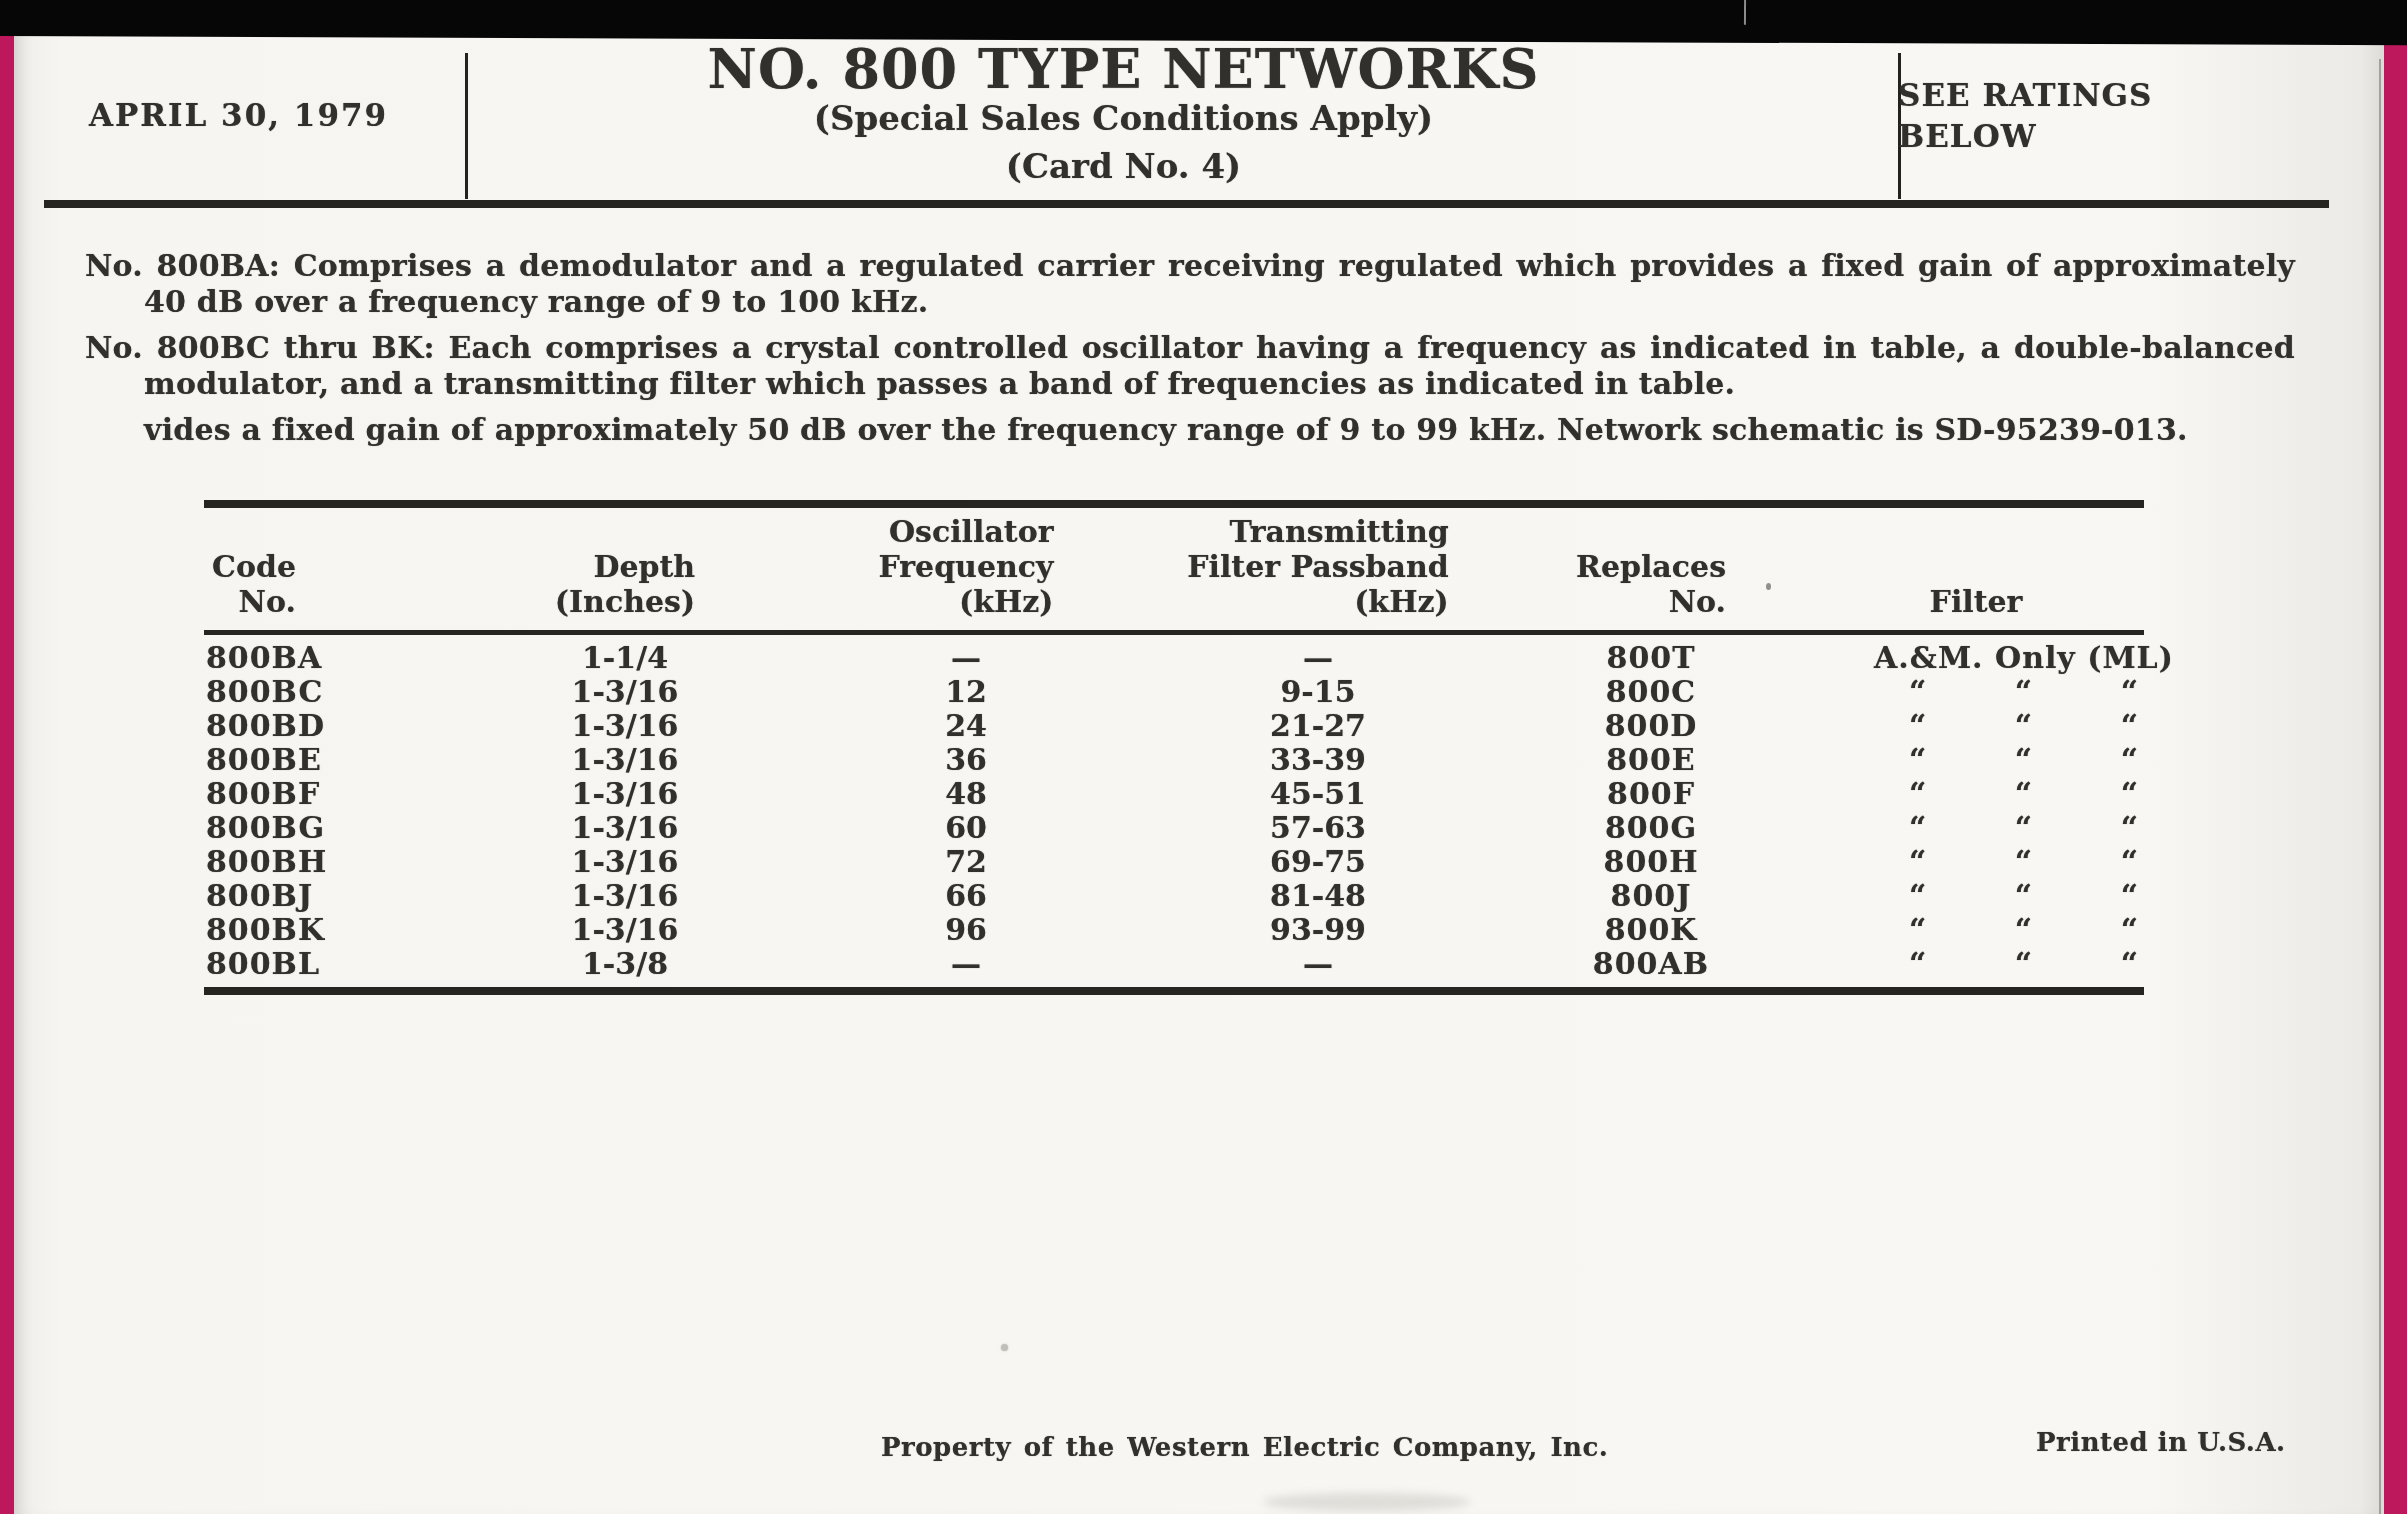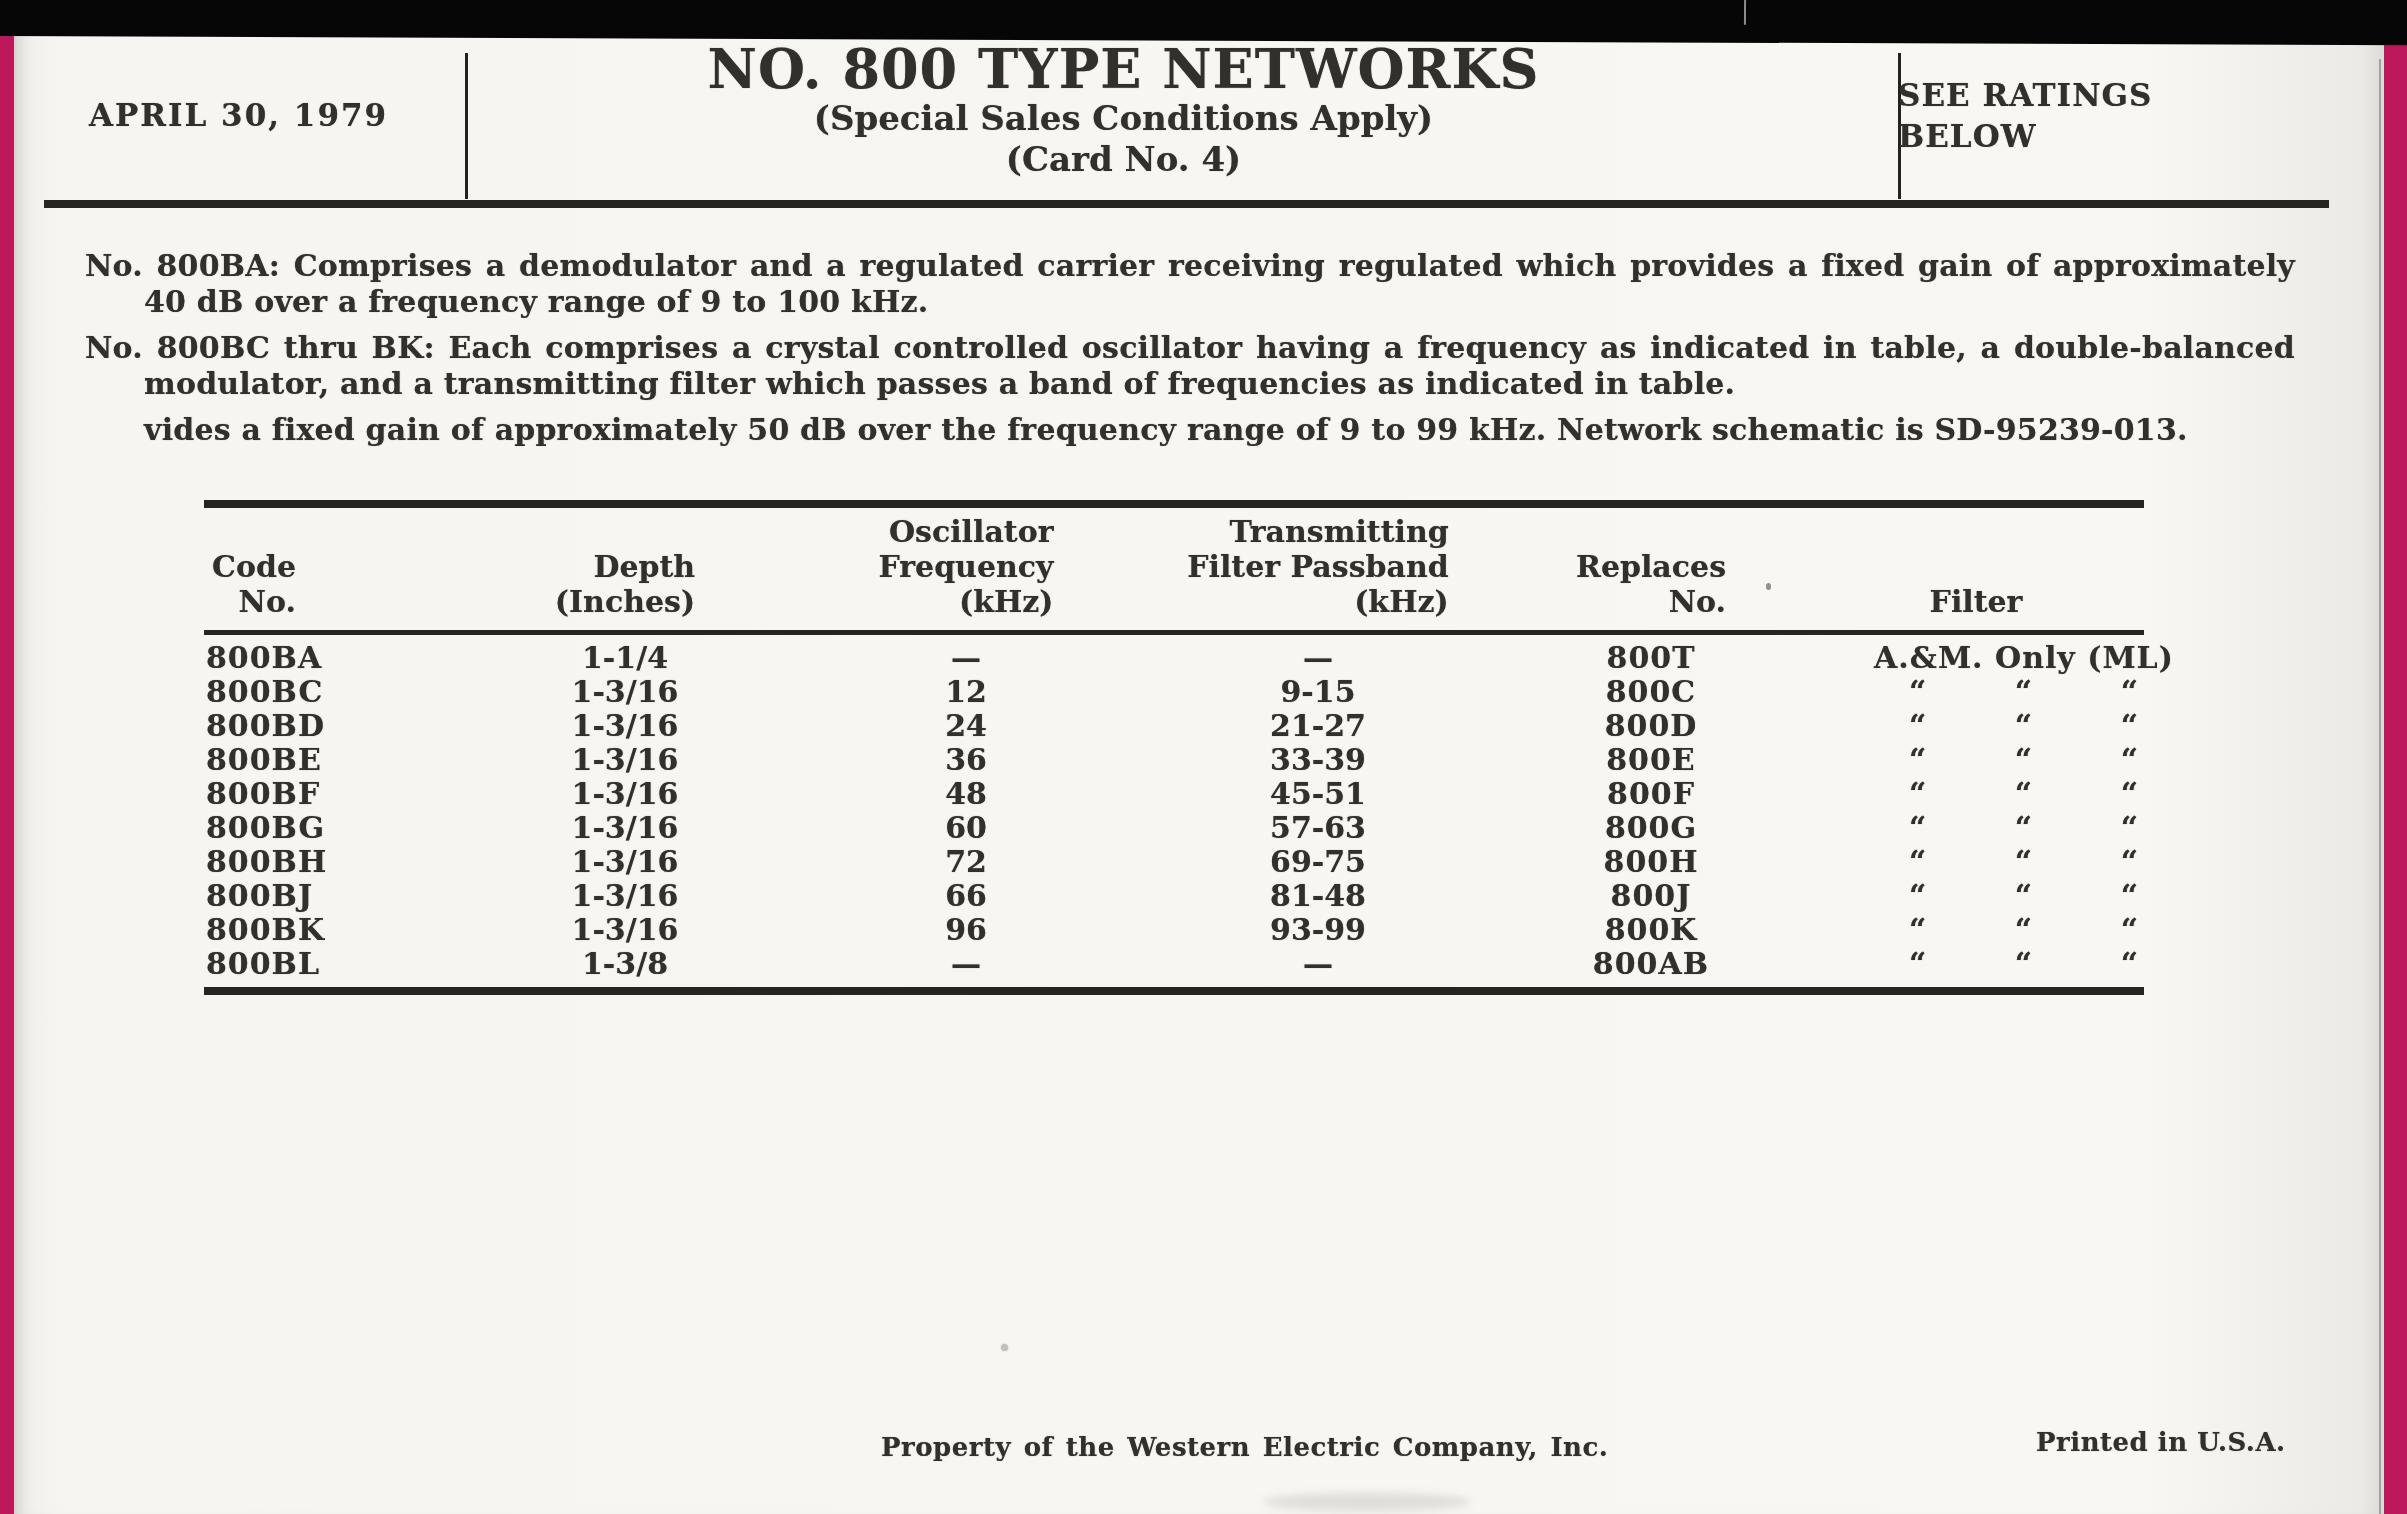--- a/index.html
+++ b/index.html
@@ -22,21 +22,21 @@
   }
   .bar-notch{position:absolute;left:1756px;top:0;width:2px;height:32px;background:rgba(250,250,250,.55);}
   
   .hdr-date{position:absolute;left:0;top:99px;width:449px;text-align:center;
     font-size:31px;line-height:32px;letter-spacing:2px;white-space:nowrap;}
   .v-div{position:absolute;top:53px;width:3px;height:146px;background:#232220;}
   .v-div.d1{left:451px;} .v-div.d2{left:1884px;}
   .hdr-center{position:absolute;left:451px;top:46px;width:1317px;text-align:center;}
   .doc-title{font-size:54px;line-height:46px;letter-spacing:1px;white-space:nowrap;}
   .doc-sub{font-size:34px;line-height:32px;margin-top:10px;white-space:nowrap;}
-  .doc-card{font-size:34px;line-height:32px;margin-top:9px;white-space:nowrap;}
+  .doc-card{font-size:34px;line-height:32px;margin-top:16px;white-space:nowrap;}
   .hdr-right{position:absolute;left:1884px;top:75px;width:486px;
     font-size:31px;line-height:41px;letter-spacing:1px;}
   .hdr-rule{position:absolute;left:30px;top:200px;width:2285px;height:8px;background:#262522;}
   
   .paras{position:absolute;left:71px;top:248px;width:2210px;font-size:30px;line-height:36px;letter-spacing:0.2px;}
   .para{margin:0 0 10px 0;}
   .para-line{white-space:normal;}
   .para-first{text-align:justify;text-align-last:justify;}
   .para-rest{margin-left:59px;}
   

